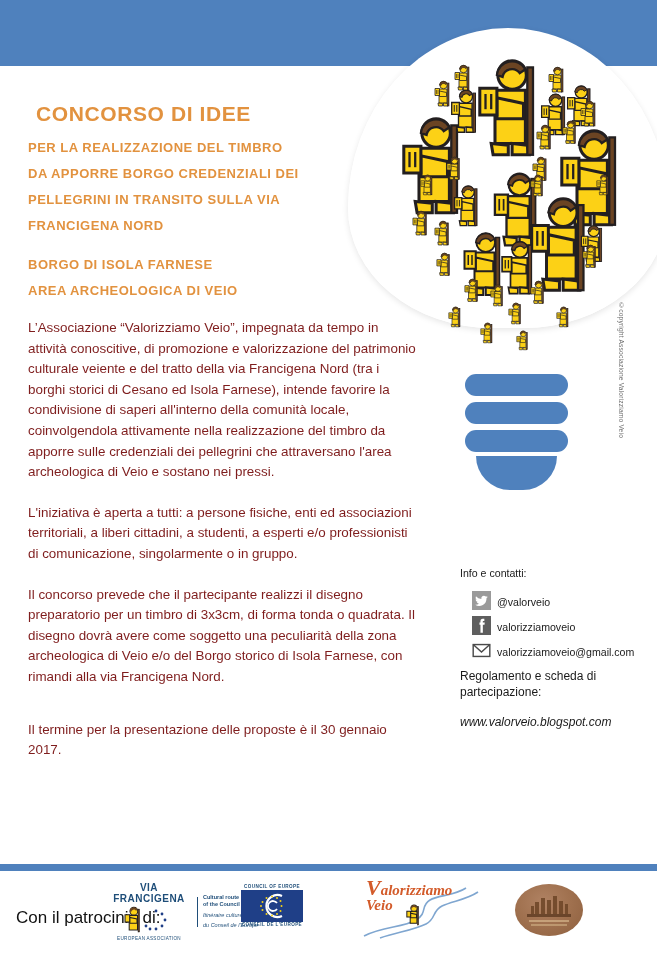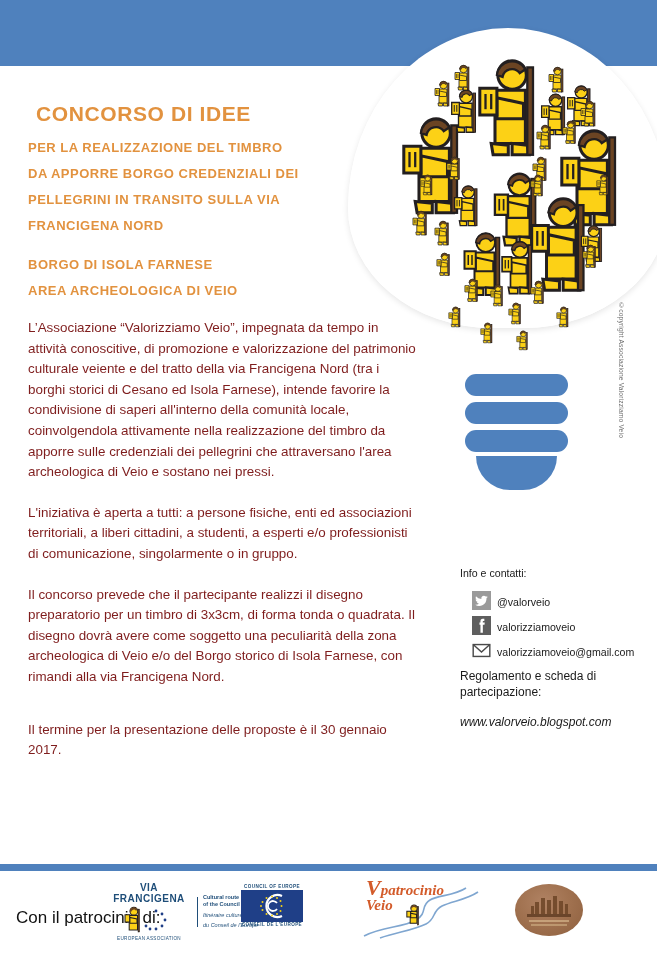--- a/index.html
+++ b/index.html
@@ -508,21 +508,21 @@
       <g transform="translate(44,26) scale(0.42)">
         <path d="M10 18 L10 46 L26 46 L26 18 Z" fill="#fcd116" stroke="#231f20" stroke-width="2.4"></path>
         <path d="M11 22 L11 33 L25 33 L25 25 Z" fill="#fcd116" stroke="#231f20" stroke-width="2.4"></path>
         <path d="M2 17 L2 31 L11 31 L11 17 Z" fill="#fcd116" stroke="#231f20" stroke-width="2.4"></path>
         <circle cx="19" cy="10" r="7.5" fill="#fcd116" stroke="#231f20" stroke-width="2.4"></circle>
         <path d="M11 10 a8 8 0 0 1 15 -3 l-3 2 a5 5 0 0 0 -9 2 Z" fill="#6b4423"></path>
         <rect x="27" y="6" width="3" height="44" fill="#6b4423" stroke="#231f20" stroke-width="1.4"></rect>
       </g>
     </svg>
     <div class="valor-text">
-      <div><span class="big">V</span><span>patrocinio</span></div>
+      <div><span class="big">V</span><span>alorizziamo</span></div>
       <div>Veio</div>
     </div>
   </div>
 
   <div class="logo-oval">
     <svg width="68" height="52" viewBox="0 0 68 52">
       <g fill="#6d4526" opacity="0.85">
         <rect x="20" y="18" width="4" height="12"></rect>
         <rect x="26" y="14" width="4" height="16"></rect>
         <rect x="32" y="16" width="4" height="14"></rect>

